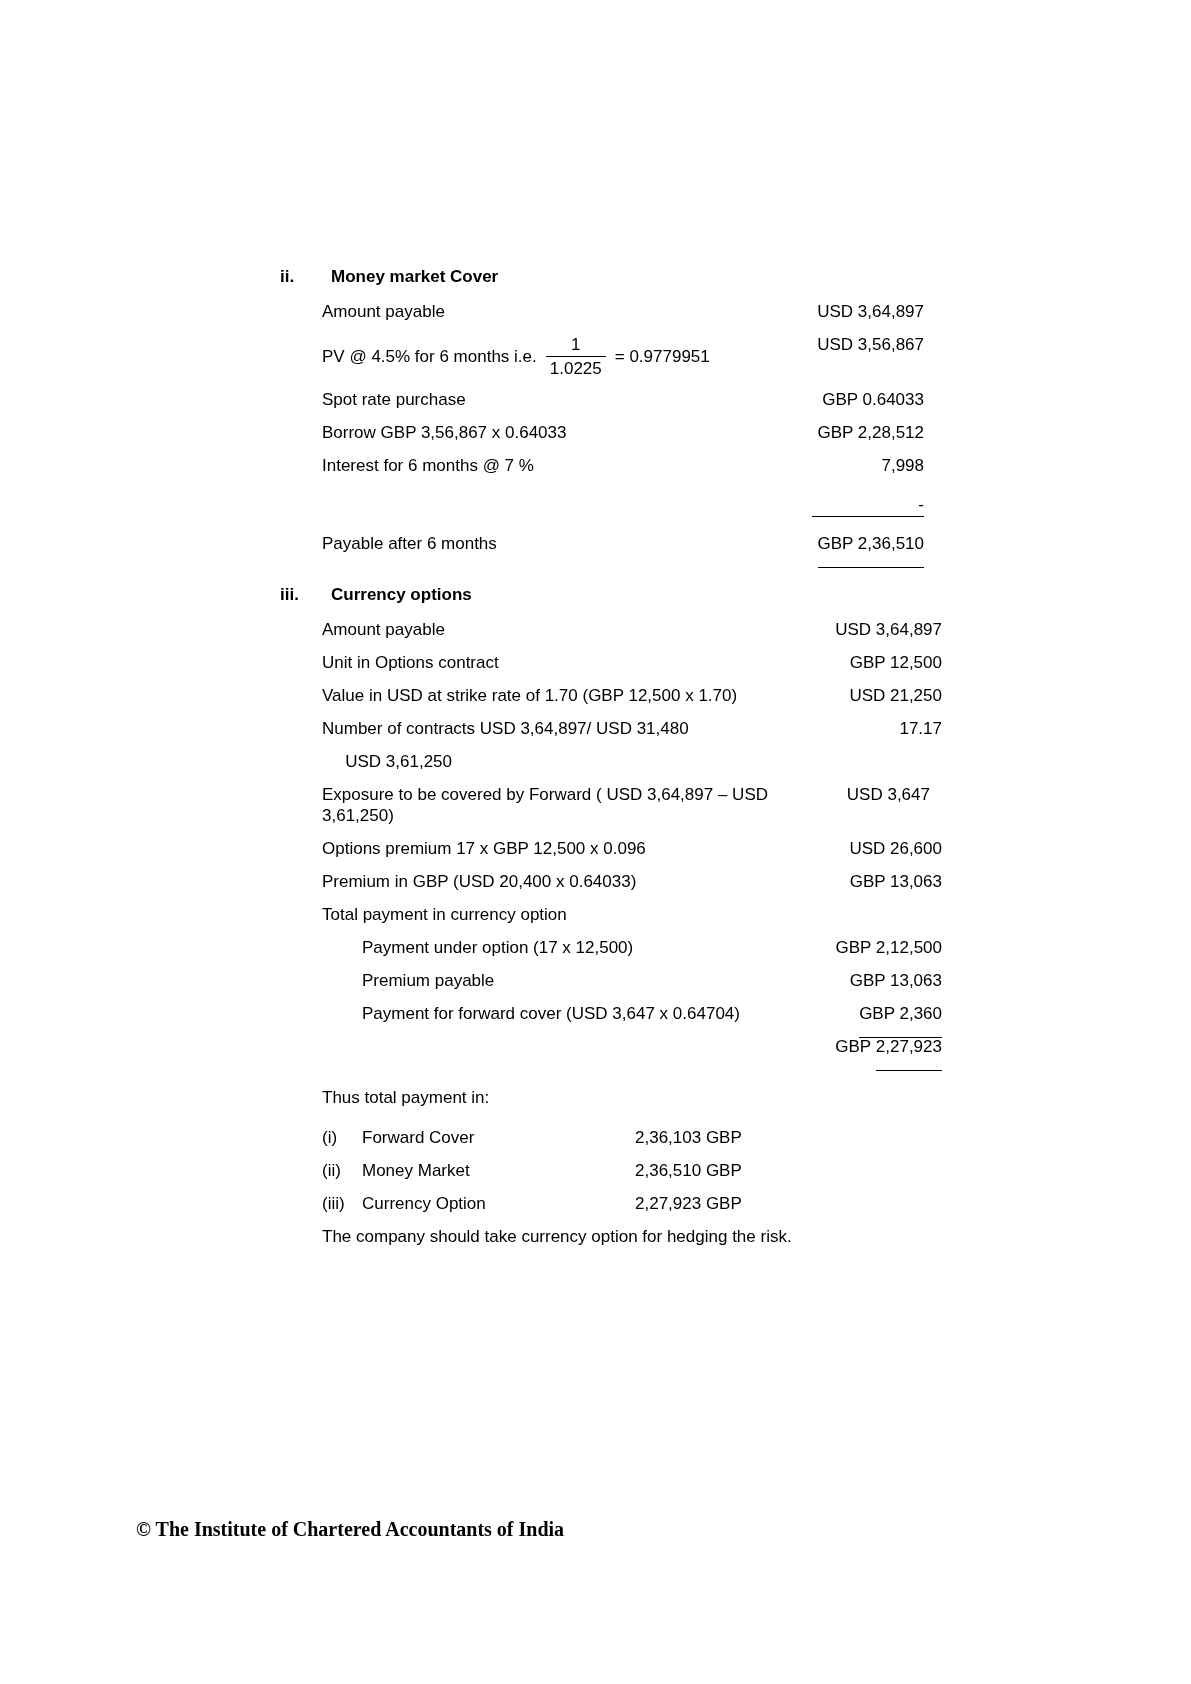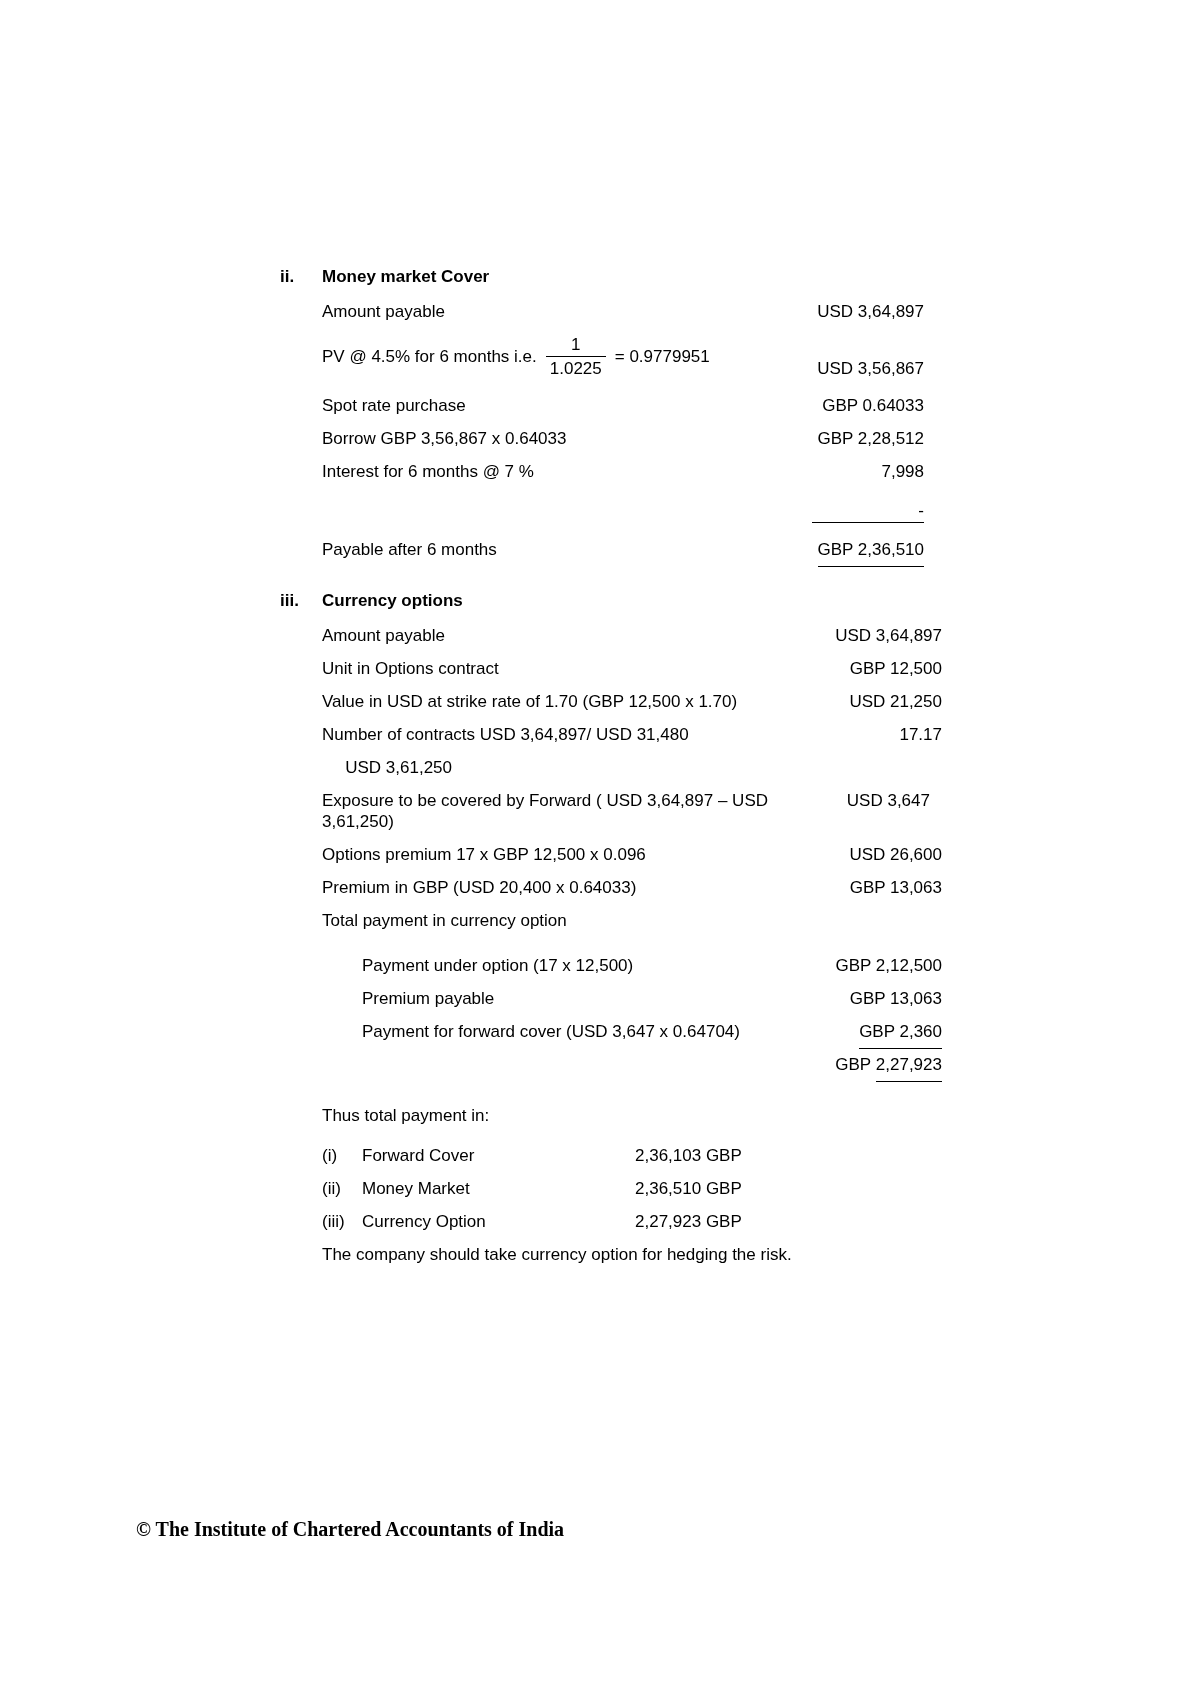--- a/index.html
+++ b/index.html
@@ -17,52 +17,52 @@
     font-size: 17px;
     line-height: 21px;
   }
   .content {
     position: absolute;
     left: 280px;
     top: 266px;
     width: 662px;
   }
   .sec { margin-bottom: 30px; }
-  .sec-header { display: flex; font-weight: bold; margin-bottom: 14px; }
+  .sec-header { display: flex; font-weight: bold; margin-bottom: 14px; gap: 9px; }
   .sec-num { flex: 0 0 42px; }
   .row {
     display: flex;
     align-items: baseline;
     padding-left: 42px;
     margin-bottom: 12px;
   }
   .sec-ii .row { padding-right: 18px; }
   .row .lbl { flex: 1 1 auto; padding-right: 12px; }
   .row .val { flex: 0 0 auto; min-width: 130px; text-align: right; white-space: nowrap; }
   .row.sub { padding-left: 82px; }
   .lbl.wrap { max-width: 478px; }
 
   
-  .pv-row { align-items: flex-end; margin-top: 5px; margin-bottom: 16px; }
+  .pv-row { align-items: flex-start; margin-top: 5px; margin-bottom: 10px; }
   .pv-lbl { display: flex; align-items: center; flex-wrap: nowrap; }
   .frac { display: inline-block; text-align: center; margin: 0 9px; }
   .frac .num { display: block; border-bottom: 1.5px solid #000; padding: 0 4px 1px; }
   .frac .den { display: block; padding: 1px 4px 0; }
 
-  .underline { border-bottom: 1.5px solid #000; padding-bottom: 7px; }
+  .underline { border-bottom: 1.5px solid #000; padding-bottom: 14px; }
   .sumline {
     display: inline-block;
     width: 112px;
     border-bottom: 1.5px solid #000;
     text-align: right;
     padding-bottom: 1px;
   }
   .dash-row { margin-top: 18px; margin-bottom: 16px; }
 
-  .heading-row { padding-left: 42px; margin-bottom: 24px; }
+  .heading-row { padding-left: 42px; margin-bottom: 12px; }
   .summary-heading { padding-left: 42px; margin: 30px 0 19px; }
   .srow { display: flex; padding-left: 42px; margin-bottom: 12px; }
   .snum { flex: 0 0 40px; }
   .slbl { flex: 0 0 273px; }
   .conclusion { padding-left: 42px; margin-top: 2px; }
 
   .footer {
     position: absolute;
     left: 136px;
     top: 1519px;

